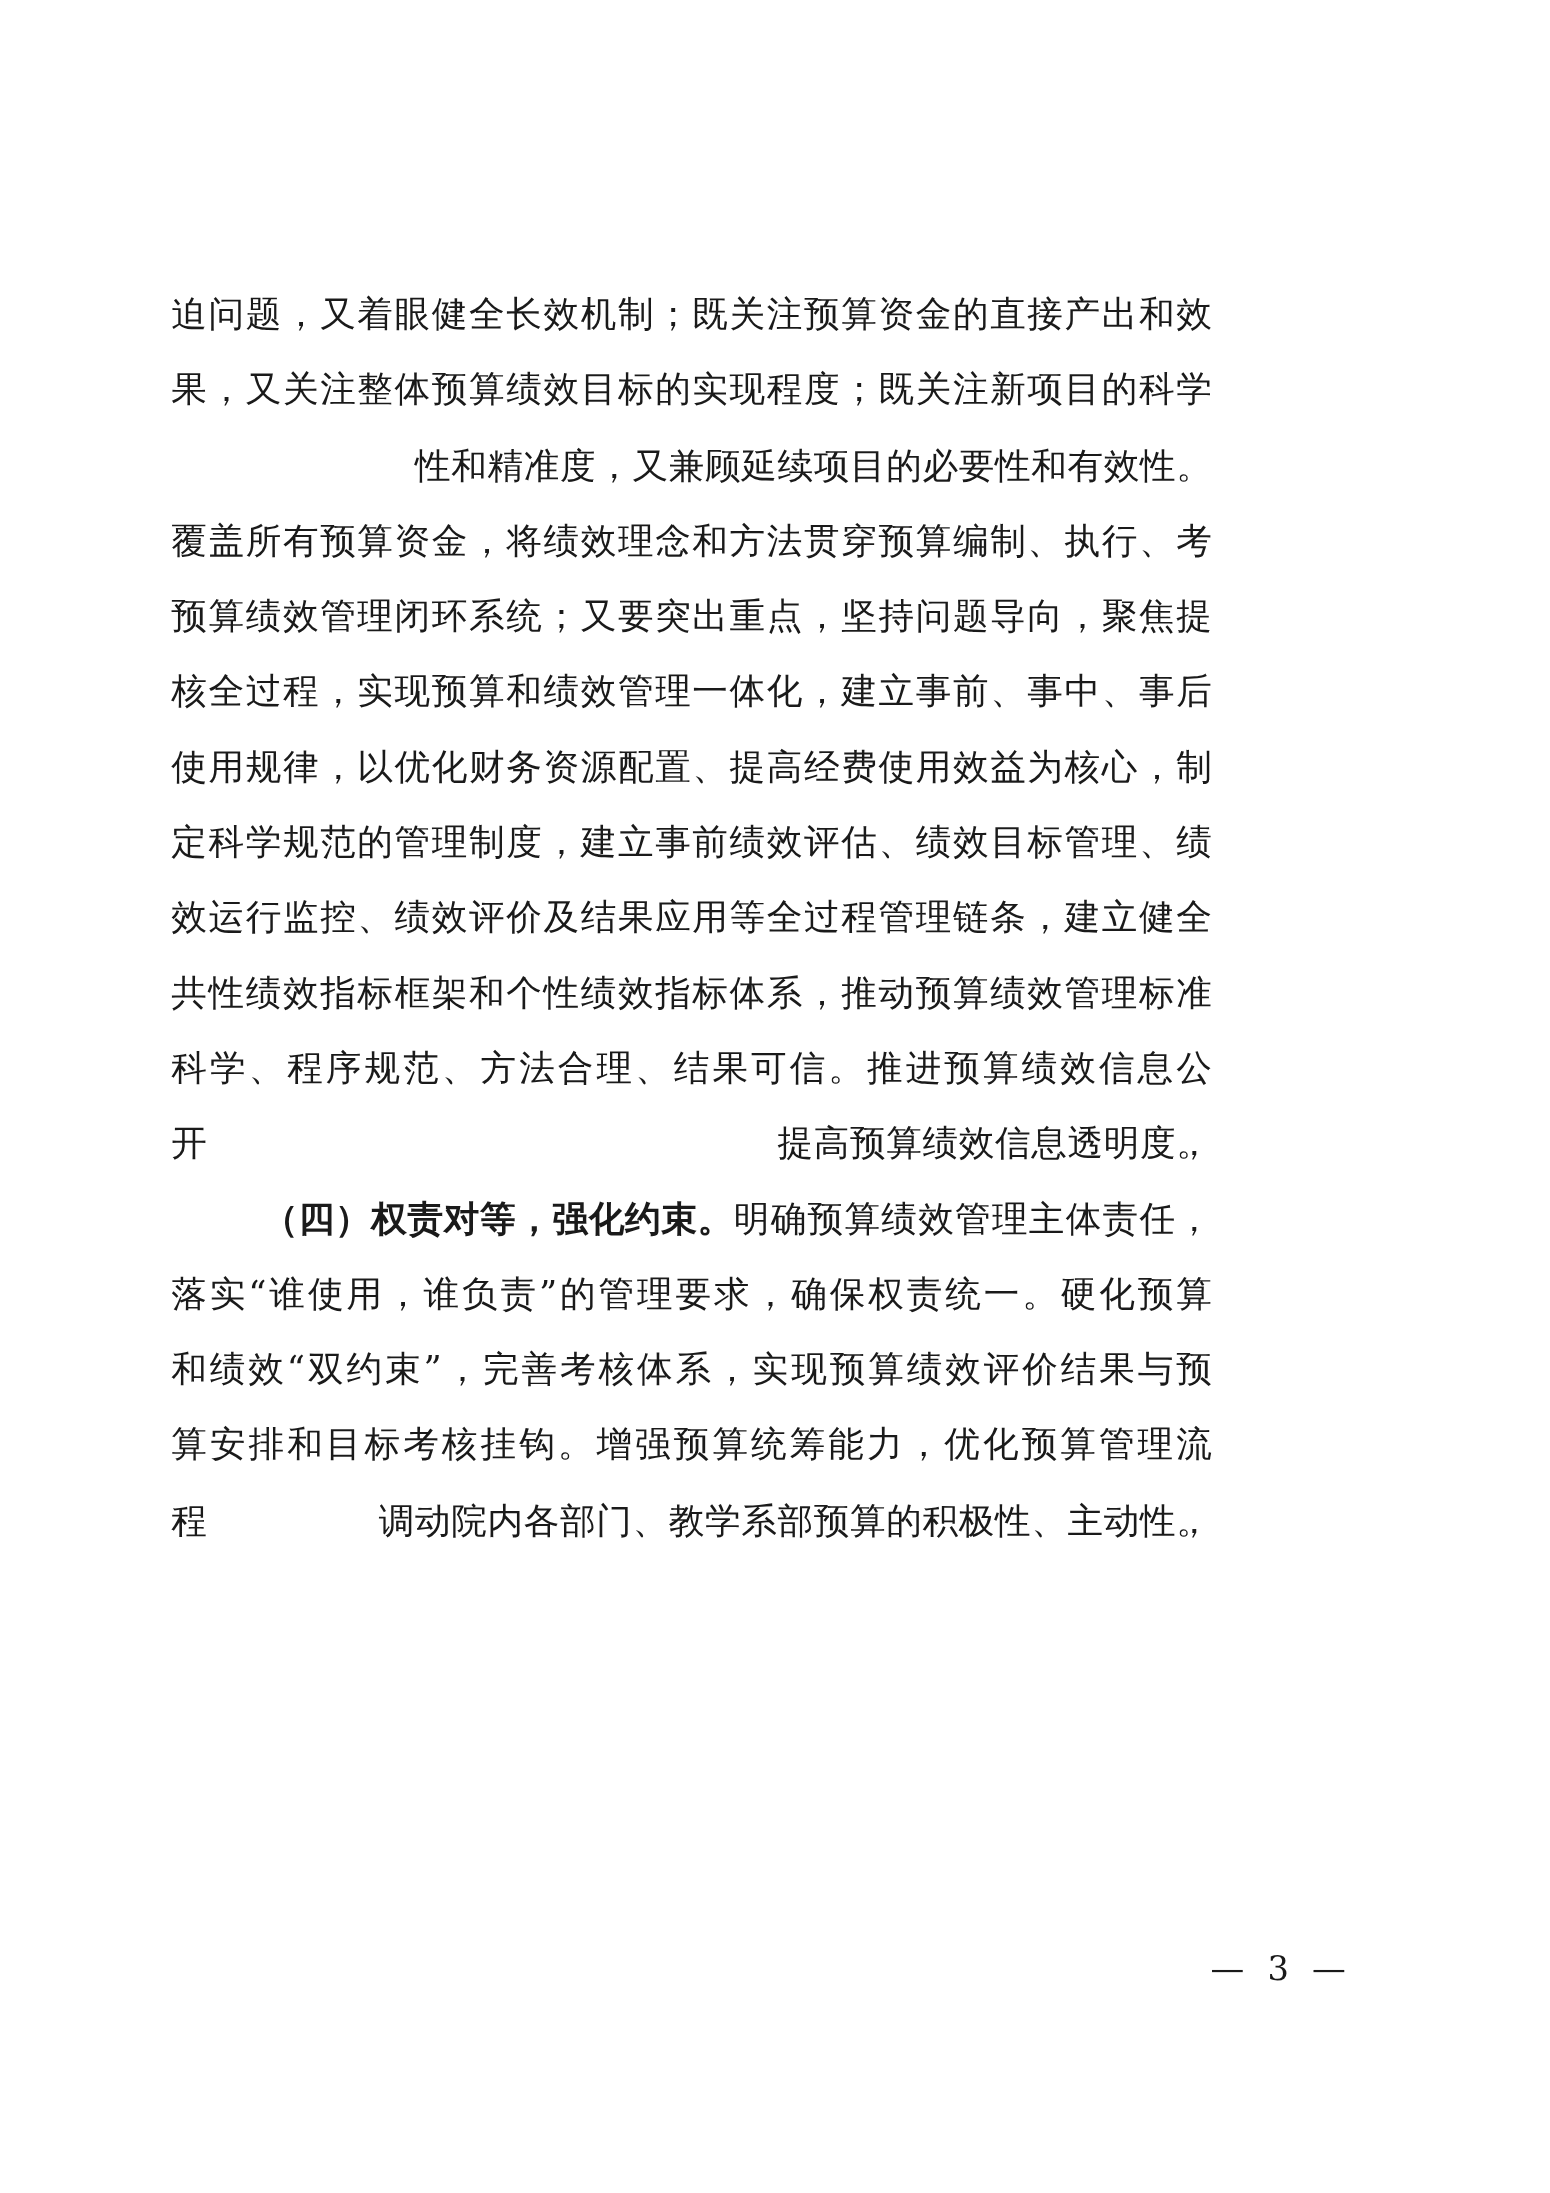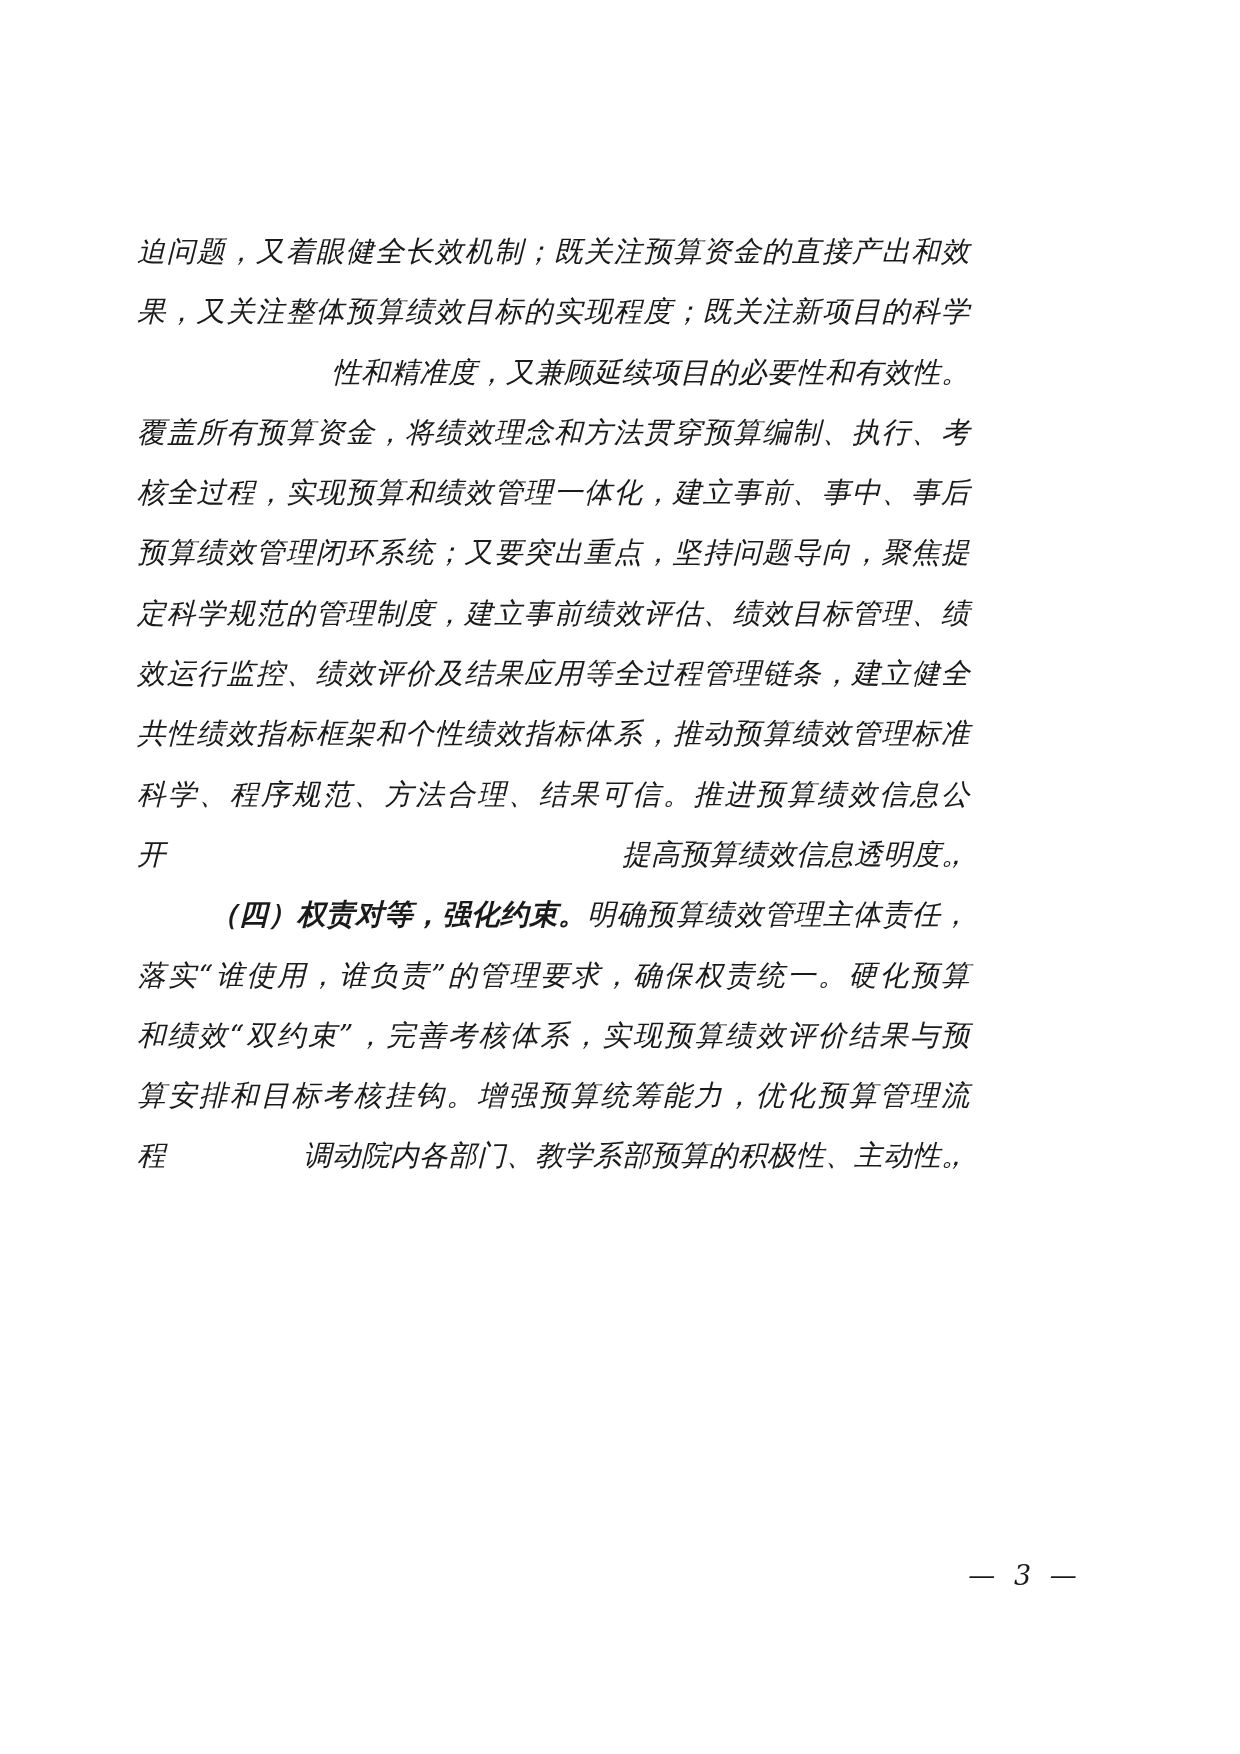--- a/index.html
+++ b/index.html
@@ -8,21 +8,20 @@
     background: #e8e8e8;
   }
   .page {
     position: relative;
     width: 1240px;
     height: 1754px;
     margin: 0 auto;
     background: #ffffff;
     overflow: hidden;
     font-family: "DejaVu Serif", serif;
-    font-style: italic;
   }
   .text-block {
     position: absolute;
     left: 137px;
     top: 222px;
     width: 833px;
   }
   .line {
     height: 60.3px;
     line-height: 60.3px;
@@ -63,23 +62,24 @@
 <body>
 
 <div class="page">
   <div class="text-block">
 
     <div class="line justify"><span>迫问题，又着眼健全长效机制；既关注预算资金的直接产出和效</span></div>
     <div class="line justify"><span>果，又关注整体预算绩效目标的实现程度；既关注新项目的科学</span></div>
     <div class="line"><span>性和精准度，又兼顾延续项目的必要性和有效性。</span></div>
 
     <div class="line justify"><span>覆盖所有预算资金，将绩效理念和方法贯穿预算编制、执行、考</span></div>
+    <div class="line justify"><span>预算绩效管理闭环系统；又要突出重点，坚持问题导向，聚焦提</span></div>
     <div class="line justify"><span>核全过程，实现预算和绩效管理一体化，建立事前、事中、事后</span></div>
-    <div class="line justify"><span>预算绩效管理闭环系统；又要突出重点，坚持问题导向，聚焦提</span></div>
 
+    <div class="line justify"><span>使用规律，以优化财务资源配置、提高经费使用效益为核心，制</span></div>
     <div class="line justify"><span>定科学规范的管理制度，建立事前绩效评估、绩效目标管理、绩</span></div>
     <div class="line justify"><span>效运行监控、绩效评价及结果应用等全过程管理链条，建立健全</span></div>
     <div class="line justify"><span>共性绩效指标框架和个性绩效指标体系，推动预算绩效管理标准</span></div>
     <div class="line justify"><span>科学、程序规范、方法合理、结果可信。推进预算绩效信息公开，</span></div>
     <div class="line"><span>提高预算绩效信息透明度。</span></div>
 
     <div class="line justify indent"><span class="bold-head">（四）权责对等，强化约束。</span><span>明确预算绩效管理主体责任，</span></div>
     <div class="line justify"><span>落实“谁使用，谁负责”的管理要求，确保权责统一。硬化预算</span></div>
     <div class="line justify"><span>和绩效“双约束”，完善考核体系，实现预算绩效评价结果与预</span></div>
     <div class="line justify"><span>算安排和目标考核挂钩。增强预算统筹能力，优化预算管理流程，</span></div>

